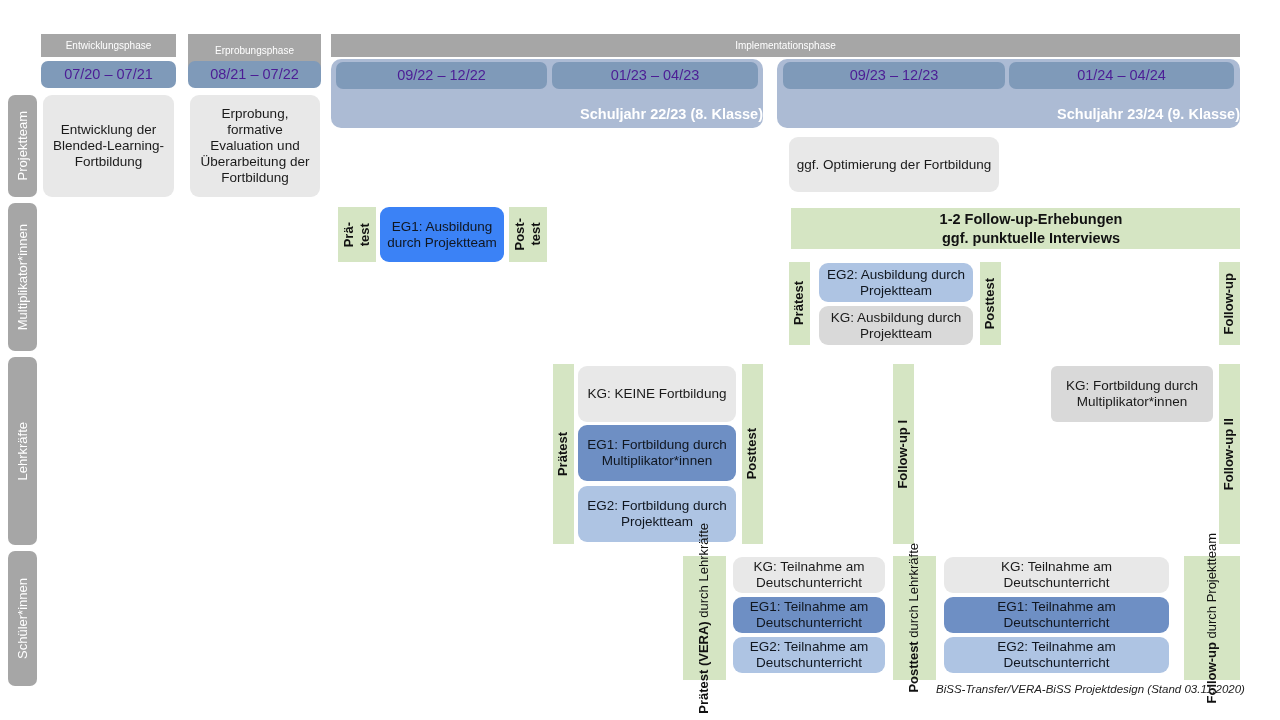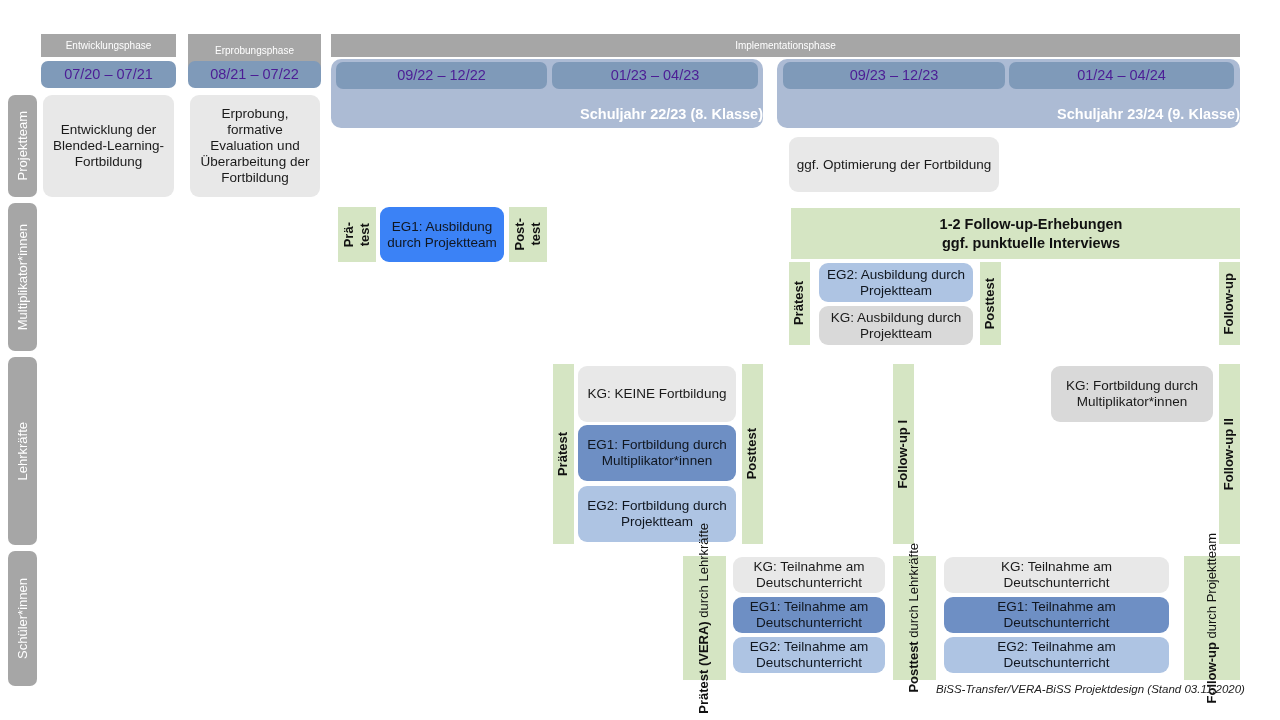--- a/index.html
+++ b/index.html
@@ -162,21 +162,21 @@
 test</div>
   </div>
 
   <div class="abs box card card-blue-m" style="left:380px; top:207px; width:124px; height:55px;">EG1: Ausbildung durch Projektteam</div>
 
   <div class="abs green" style="left:509px; top:207px; width:38px; height:55px;">
     <div class="vtext" style="white-space:pre-line;">Post-
 test</div>
   </div>
 
-  <div class="abs box green-banner" style="left:791px; top:208px; width:449px; height:51px; white-space:pre-line;padding-left:31px;">1-2 Follow-up-Erhebungen
+  <div class="abs box green-banner" style="left:791px; top:208px; width:449px; height:41px; white-space:pre-line;padding-left:31px;">1-2 Follow-up-Erhebungen
 ggf. punktuelle Interviews</div>
 
   <div class="abs green" style="left:789px; top:262px; width:21px; height:83px;">
     <div class="vtext">Prätest</div>
   </div>
 
   <div class="abs box card card-blue-l" style="left:819px; top:263px; width:154px; height:39px;text-align:center;">EG2:  Ausbildung durch Projektteam</div>
 
   <div class="abs box card card-grey2" style="left:819px; top:306px; width:154px; height:39px;">KG: Ausbildung durch Projektteam</div>
 
@@ -199,21 +199,21 @@
   <div class="abs box card card-blue-l" style="left:578px; top:486px; width:158px; height:56px;">EG2: Fortbildung durch Projektteam</div>
 
   <div class="abs green" style="left:742px; top:364px; width:21px; height:180px;">
     <div class="vtext">Posttest</div>
   </div>
 
   <div class="abs green" style="left:893px; top:364px; width:21px; height:180px;">
     <div class="vtext">Follow-up I</div>
   </div>
 
-  <div class="abs box card card-grey2" style="left:1051px; top:366px; width:162px; height:56px;">KG: Fortbildung durch Multiplikator*innen</div>
+  <div class="abs box card card-grey2" style="left:1051px; top:366px; width:162px; height:56px;border-radius:6px;">KG: Fortbildung durch Multiplikator*innen</div>
 
   <div class="abs green" style="left:1219px; top:364px; width:21px; height:180px;">
     <div class="vtext">Follow-up II</div>
   </div>
 
   <div class="abs green" style="left:683px; top:556px; width:43px; height:124px;">
     <div class="vtext">
       <span>Prätest (VERA)</span>
       <span class="reg">durch Lehrkräfte</span>
     </div>

